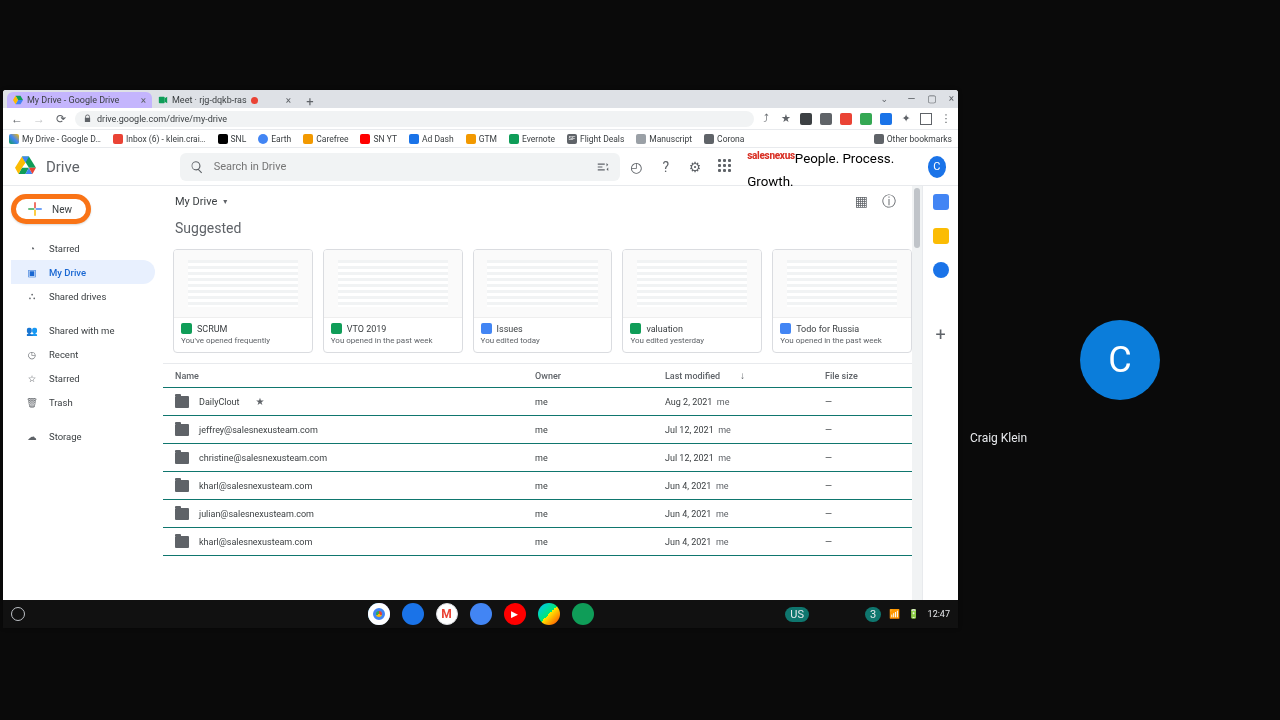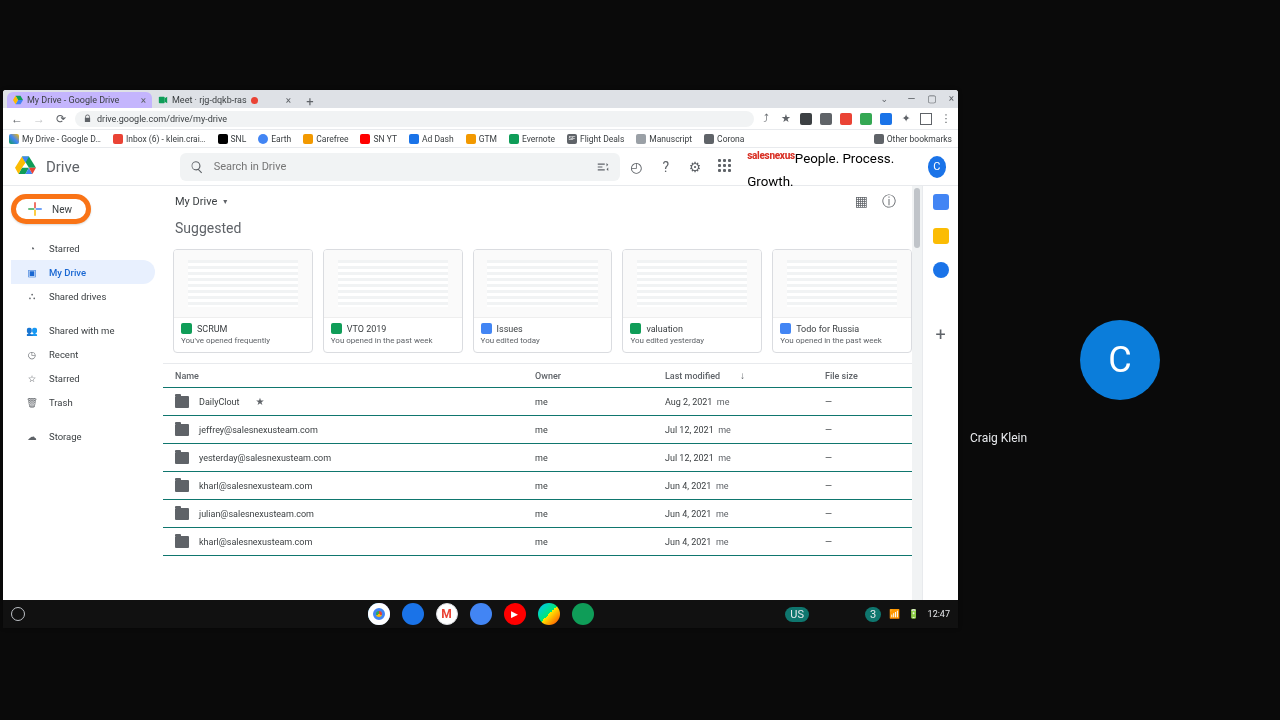--- a/index.html
+++ b/index.html
@@ -413,21 +413,21 @@
                   <span class="folder-ic"></span>
                   <span>jeffrey@salesnexusteam.com</span>
                 </div>
                 <div>me</div>
                 <div>Jul 12, 2021 &nbsp;<span style="color:#5f6368">me</span></div>
                 <div>—</div>
               </div>
               <div class="ft-row">
                 <div class="ft-name">
                   <span class="folder-ic"></span>
-                  <span>yesterday@salesnexusteam.com</span>
+                  <span>christine@salesnexusteam.com</span>
                 </div>
                 <div>me</div>
                 <div>Jul 12, 2021 &nbsp;<span style="color:#5f6368">me</span></div>
                 <div>—</div>
               </div>
               <div class="ft-row">
                 <div class="ft-name">
                   <span class="folder-ic"></span>
                   <span>kharl@salesnexusteam.com</span>
                 </div>

